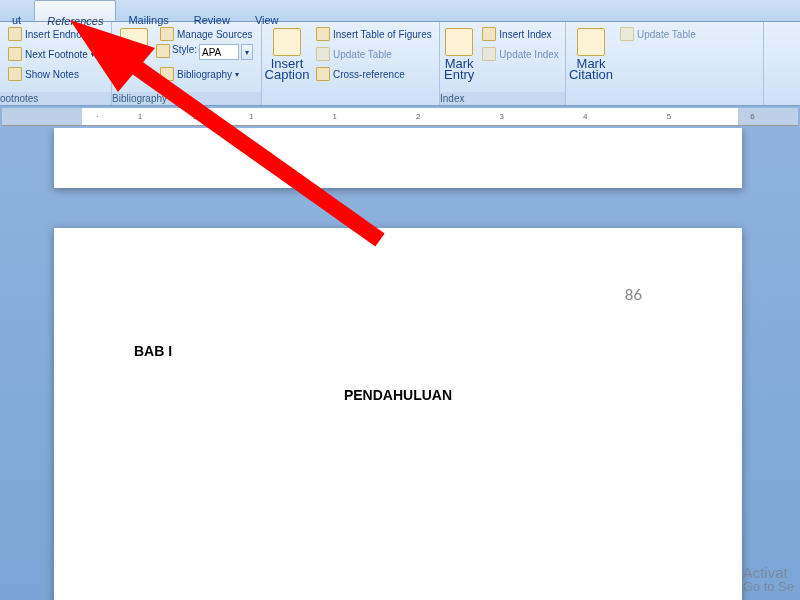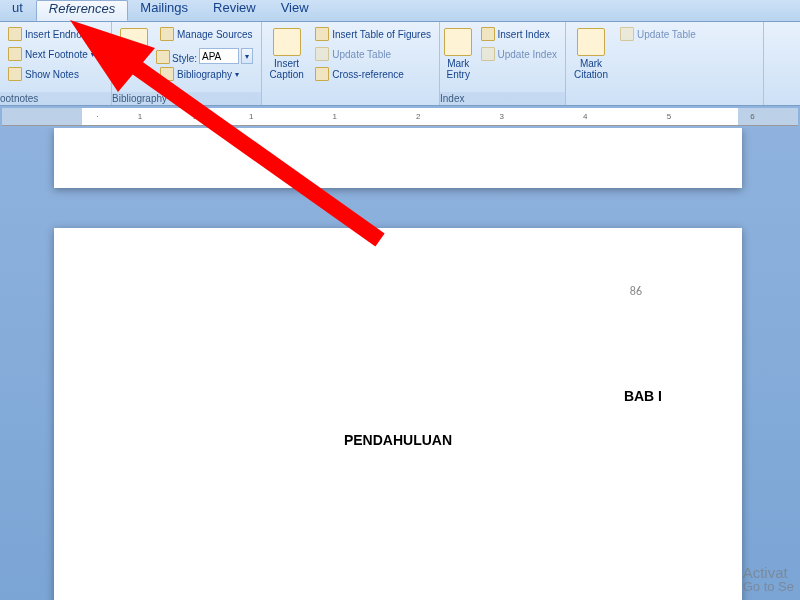--- a/index.html
+++ b/index.html
@@ -1,52 +1,52 @@
 <!DOCTYPE html>
 <html><head>
 <meta charset="utf-8">
 <style>
   * { box-sizing: border-box; margin: 0; padding: 0; font-family: "Segoe UI", Tahoma, sans-serif; }
   body { width: 800px; height: 600px; overflow: hidden; background: linear-gradient(to bottom, #94b6e0 0%, #7ba5d5 100%); position: relative; }
 
   .tabs { display: flex; height: 22px; background: linear-gradient(#cde1f6,#b8d4f0); border-bottom: 1px solid #7a9ec6; padding-left: 0; }
-  .tab { font-size: 13px; color: #15428b; padding: 0 12px 0 12px; cursor: pointer; border-right: 1px solid rgba(0,0,0,0); }
+  .tab { font-size: 11px; color: #15428b; padding: 14px 12px 0 12px; cursor: pointer; border-right: 1px solid rgba(0,0,0,0); }
   .tab.active { background: linear-gradient(#f6f9fd,#e4eefb); border: 1px solid #8faed4; border-bottom: 1px solid #e4eefb; border-radius: 2px 2px 0 0; color: #1a3b66; font-style: italic; }
 
   .ribbon { height: 84px; background: linear-gradient(#e8f1fc,#cde1f6); border-bottom: 1px solid #7a9ec6; display: flex; }
   .group { border-right: 1px solid #a8c4e6; display: flex; flex-direction: column; justify-content: space-between; position: relative; }
   .group-body { flex: 1; display: flex; align-items: flex-start; padding: 2px 4px 0 4px; gap: 4px; }
   .group-title { font-size: 10px; color: #3b5a82; padding: 1px 0; background: rgba(180,205,235,.4); }
 
   .bigbtn { display: flex; flex-direction: column; align-items: center; width: 42px; padding-top: 4px; cursor: pointer; }
   .bigbtn .ic { width: 28px; height: 28px; background: #fff3d6; border: 1px solid #c9a94a; border-radius: 2px; margin-bottom: 2px; position: relative; }
-  .bigbtn .lbl { font-size: 10px; color: #15428b; text-align: center; line-height: 11px; }
+  .bigbtn .lbl { font-size: 13px; color: #15428b; text-align: center; line-height: 11px; }
 
   .col { display: flex; flex-direction: column; gap: 0; }
   .smbtn { display: flex; align-items: center; height: 20px; padding: 0 4px; cursor: pointer; gap: 3px; }
   .smbtn .ic { width: 14px; height: 14px; background: #f0e5c0; border: 1px solid #c9a94a; border-radius: 1px; flex-shrink: 0; }
   .smbtn .lbl { font-size: 10px; color: #15428b; white-space: nowrap; }
   .smbtn .dd { font-size: 8px; color: #15428b; }
 
-  .style-row { display: flex; align-items: flex-end; height: 20px; gap: 2px; }
+  .style-row { display: flex; align-items: flex-start; height: 20px; gap: 2px; }
   .style-row .lbl { font-size: 10px; color: #15428b; }
   .style-input { width: 40px; height: 16px; font-size: 10px; border: 1px solid #9bb8dd; background: #fff; padding: 0 2px; }
   .style-dd { width: 12px; height: 16px; border: 1px solid #9bb8dd; background: linear-gradient(#f0f6fd,#d5e5f8); font-size: 8px; color: #15428b; display: flex; align-items: center; justify-content: center; cursor: pointer; }
 
   .ruler { height: 18px; background: #fff; border-bottom: 1px solid #999; position: relative; margin: 2px 2px 0 2px; font-size: 8px; color: #666; }
   .ruler-inner { position: absolute; left: 80px; right: 20px; top: 0; bottom: 0; }
   .ruler-tick { position: absolute; top: 4px; font-size: 8px; }
   .ruler-end { position: absolute; top: 0; bottom: 0; background: #bcd0e8; }
 
   .workspace { position: absolute; top: 128px; left: 0; right: 0; bottom: 0; overflow: hidden; }
   .page { position: absolute; background: #fff; box-shadow: 0 2px 8px rgba(0,0,0,.35); }
   .page1 { left: 54px; top: 0; width: 688px; height: 60px; }
   .page2 { left: 54px; top: 100px; width: 688px; height: 480px; padding: 50px 80px; font-family: "Times New Roman", serif; }
-  .pnum { position: absolute; top: 56px; right: 100px; font-size: 12px; color: #888; font-family: Calibri, sans-serif; }
-  .doc-title { text-align: right; font-weight: bold; font-size: 14px; margin-top: 110px; }
+  .pnum { position: absolute; top: 56px; right: 100px; font-size: 17px; color: #888; font-family: Calibri, sans-serif; }
+  .doc-title { text-align: left; font-weight: bold; font-size: 14px; margin-top: 65px; }
   .doc-sub { text-align: center; font-weight: bold; font-size: 14px; margin-top: 28px; }
   .doc-sec { font-weight: bold; font-size: 13px; margin-top: 120px; margin-left: 80px; }
 
   .arrow { position: absolute; pointer-events: none; z-index: 50; }
 
   .watermark { position: absolute; right: 6px; bottom: 6px; color: rgba(120,120,120,.6); font-size: 13px; text-align: left; line-height: 14px; }
   .watermark .w1 { font-size: 15px; }
 </style>
 </head>
 <body>

